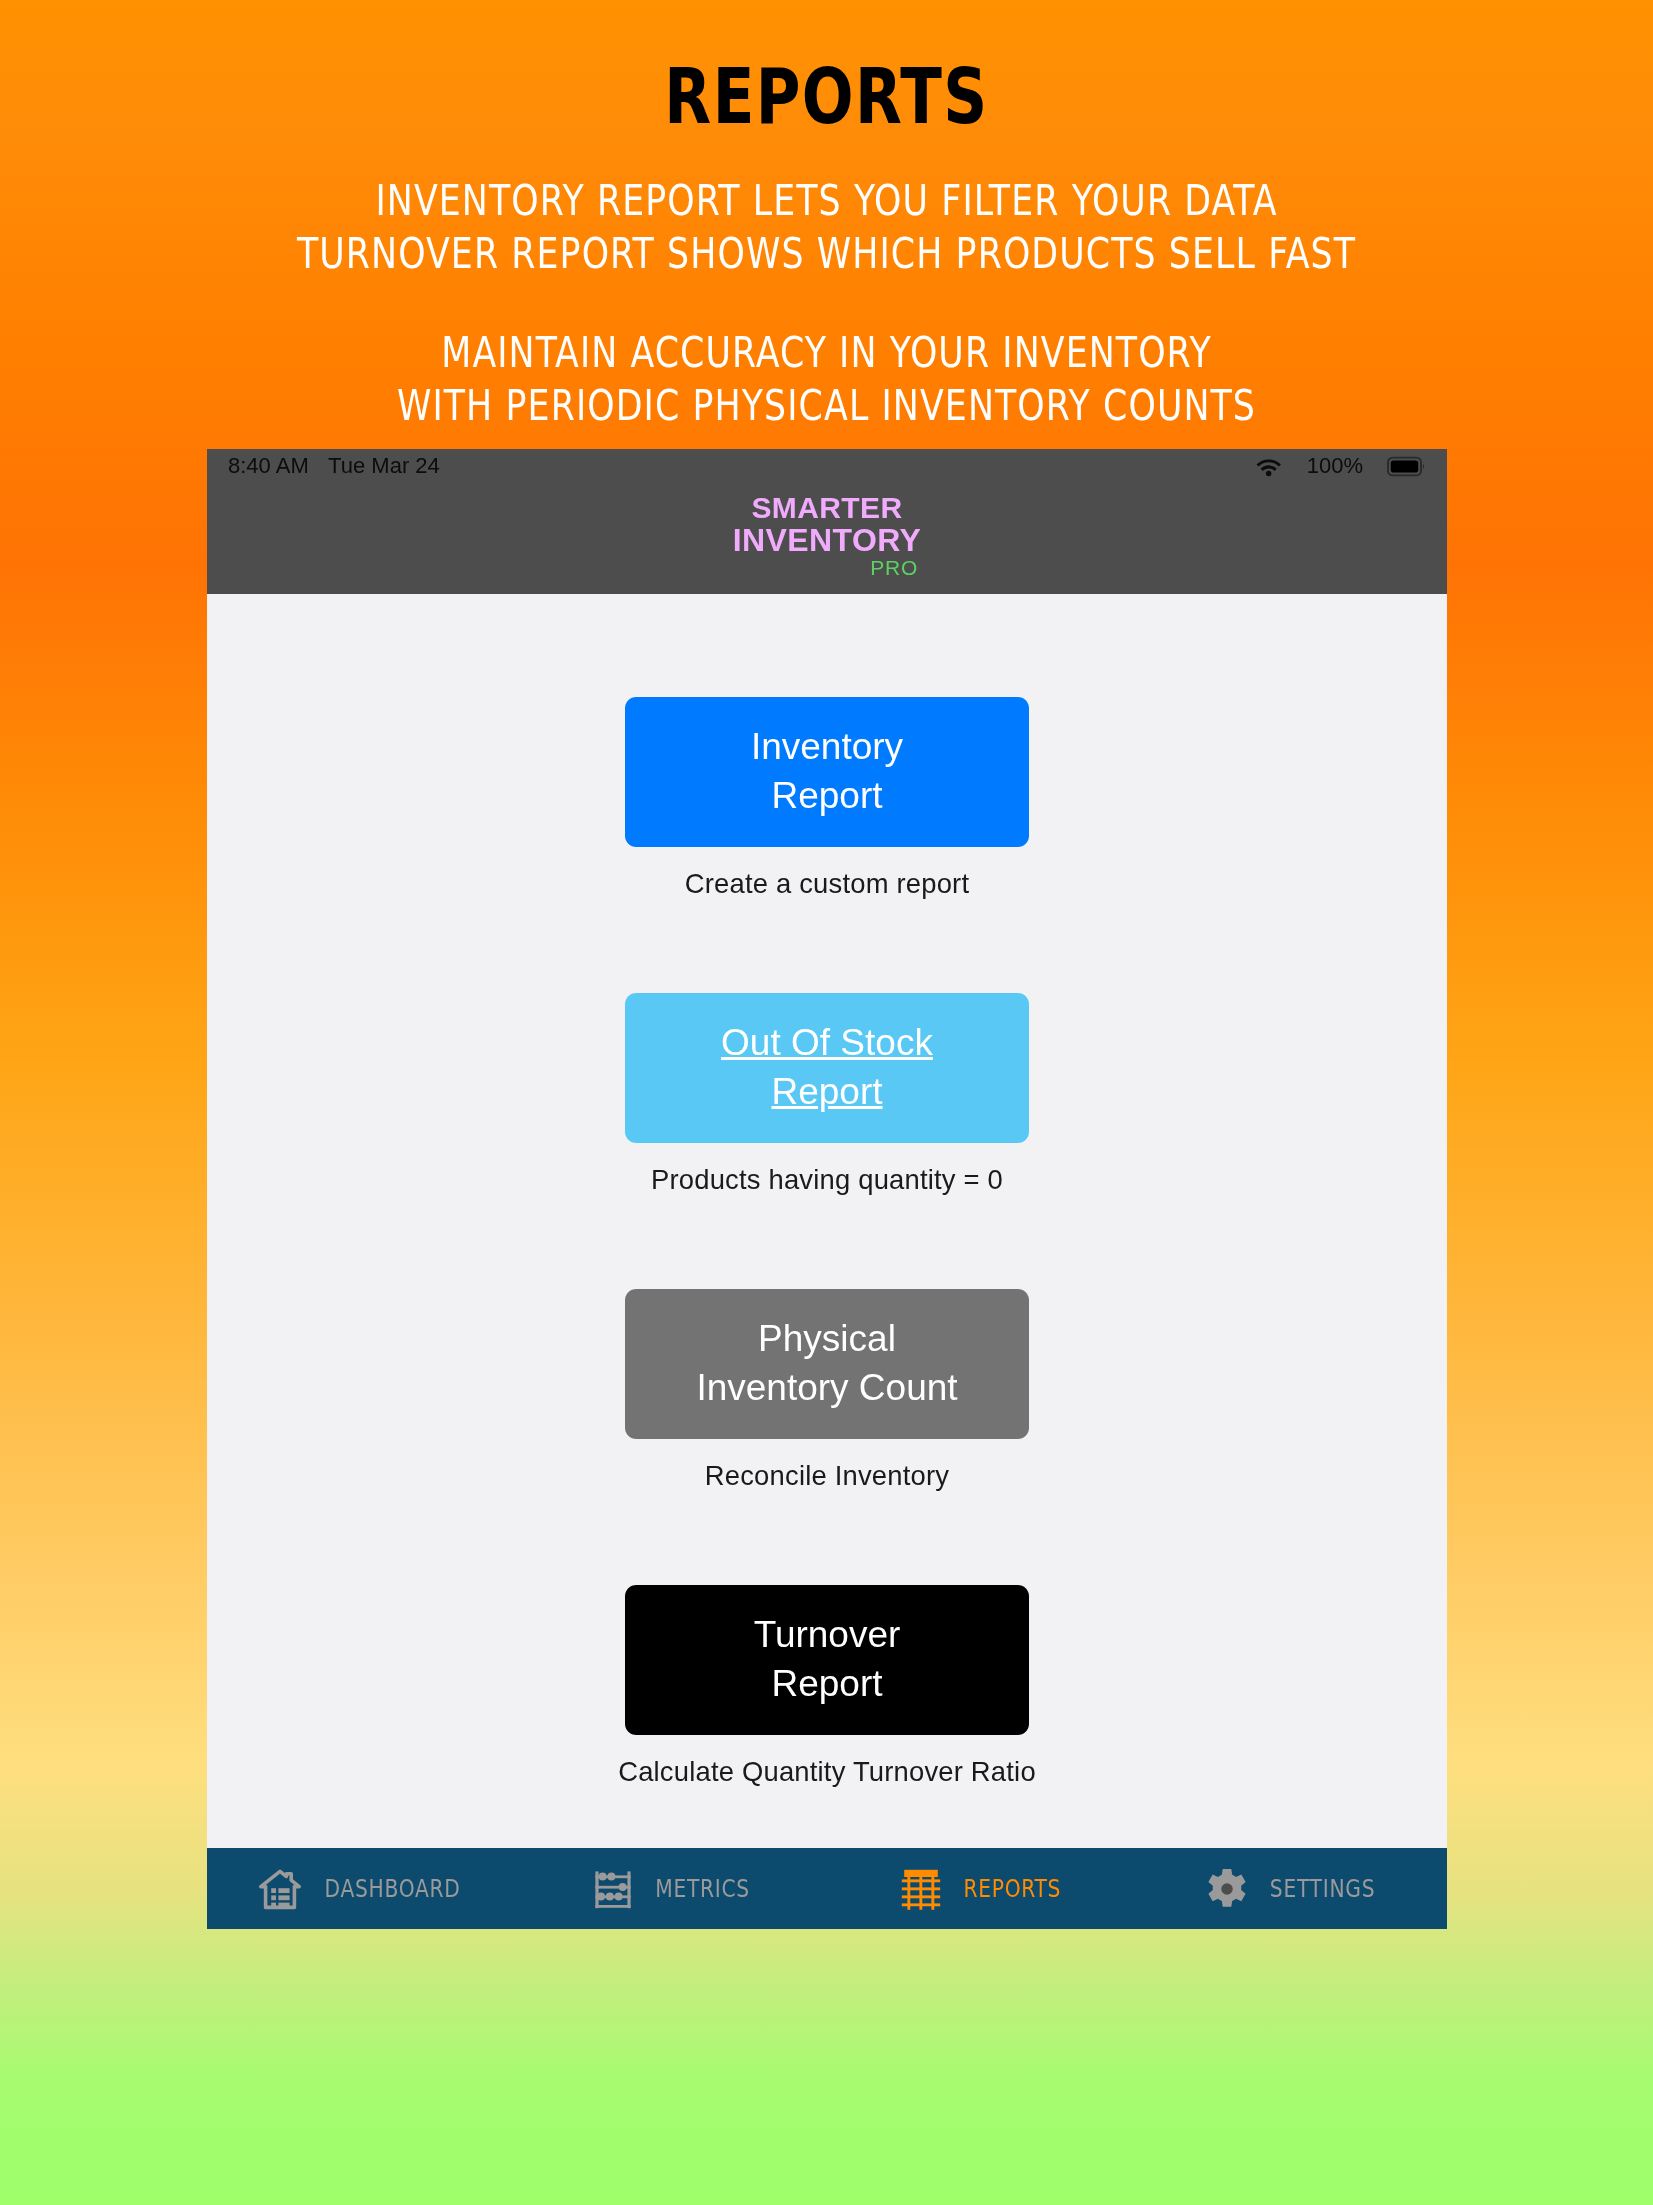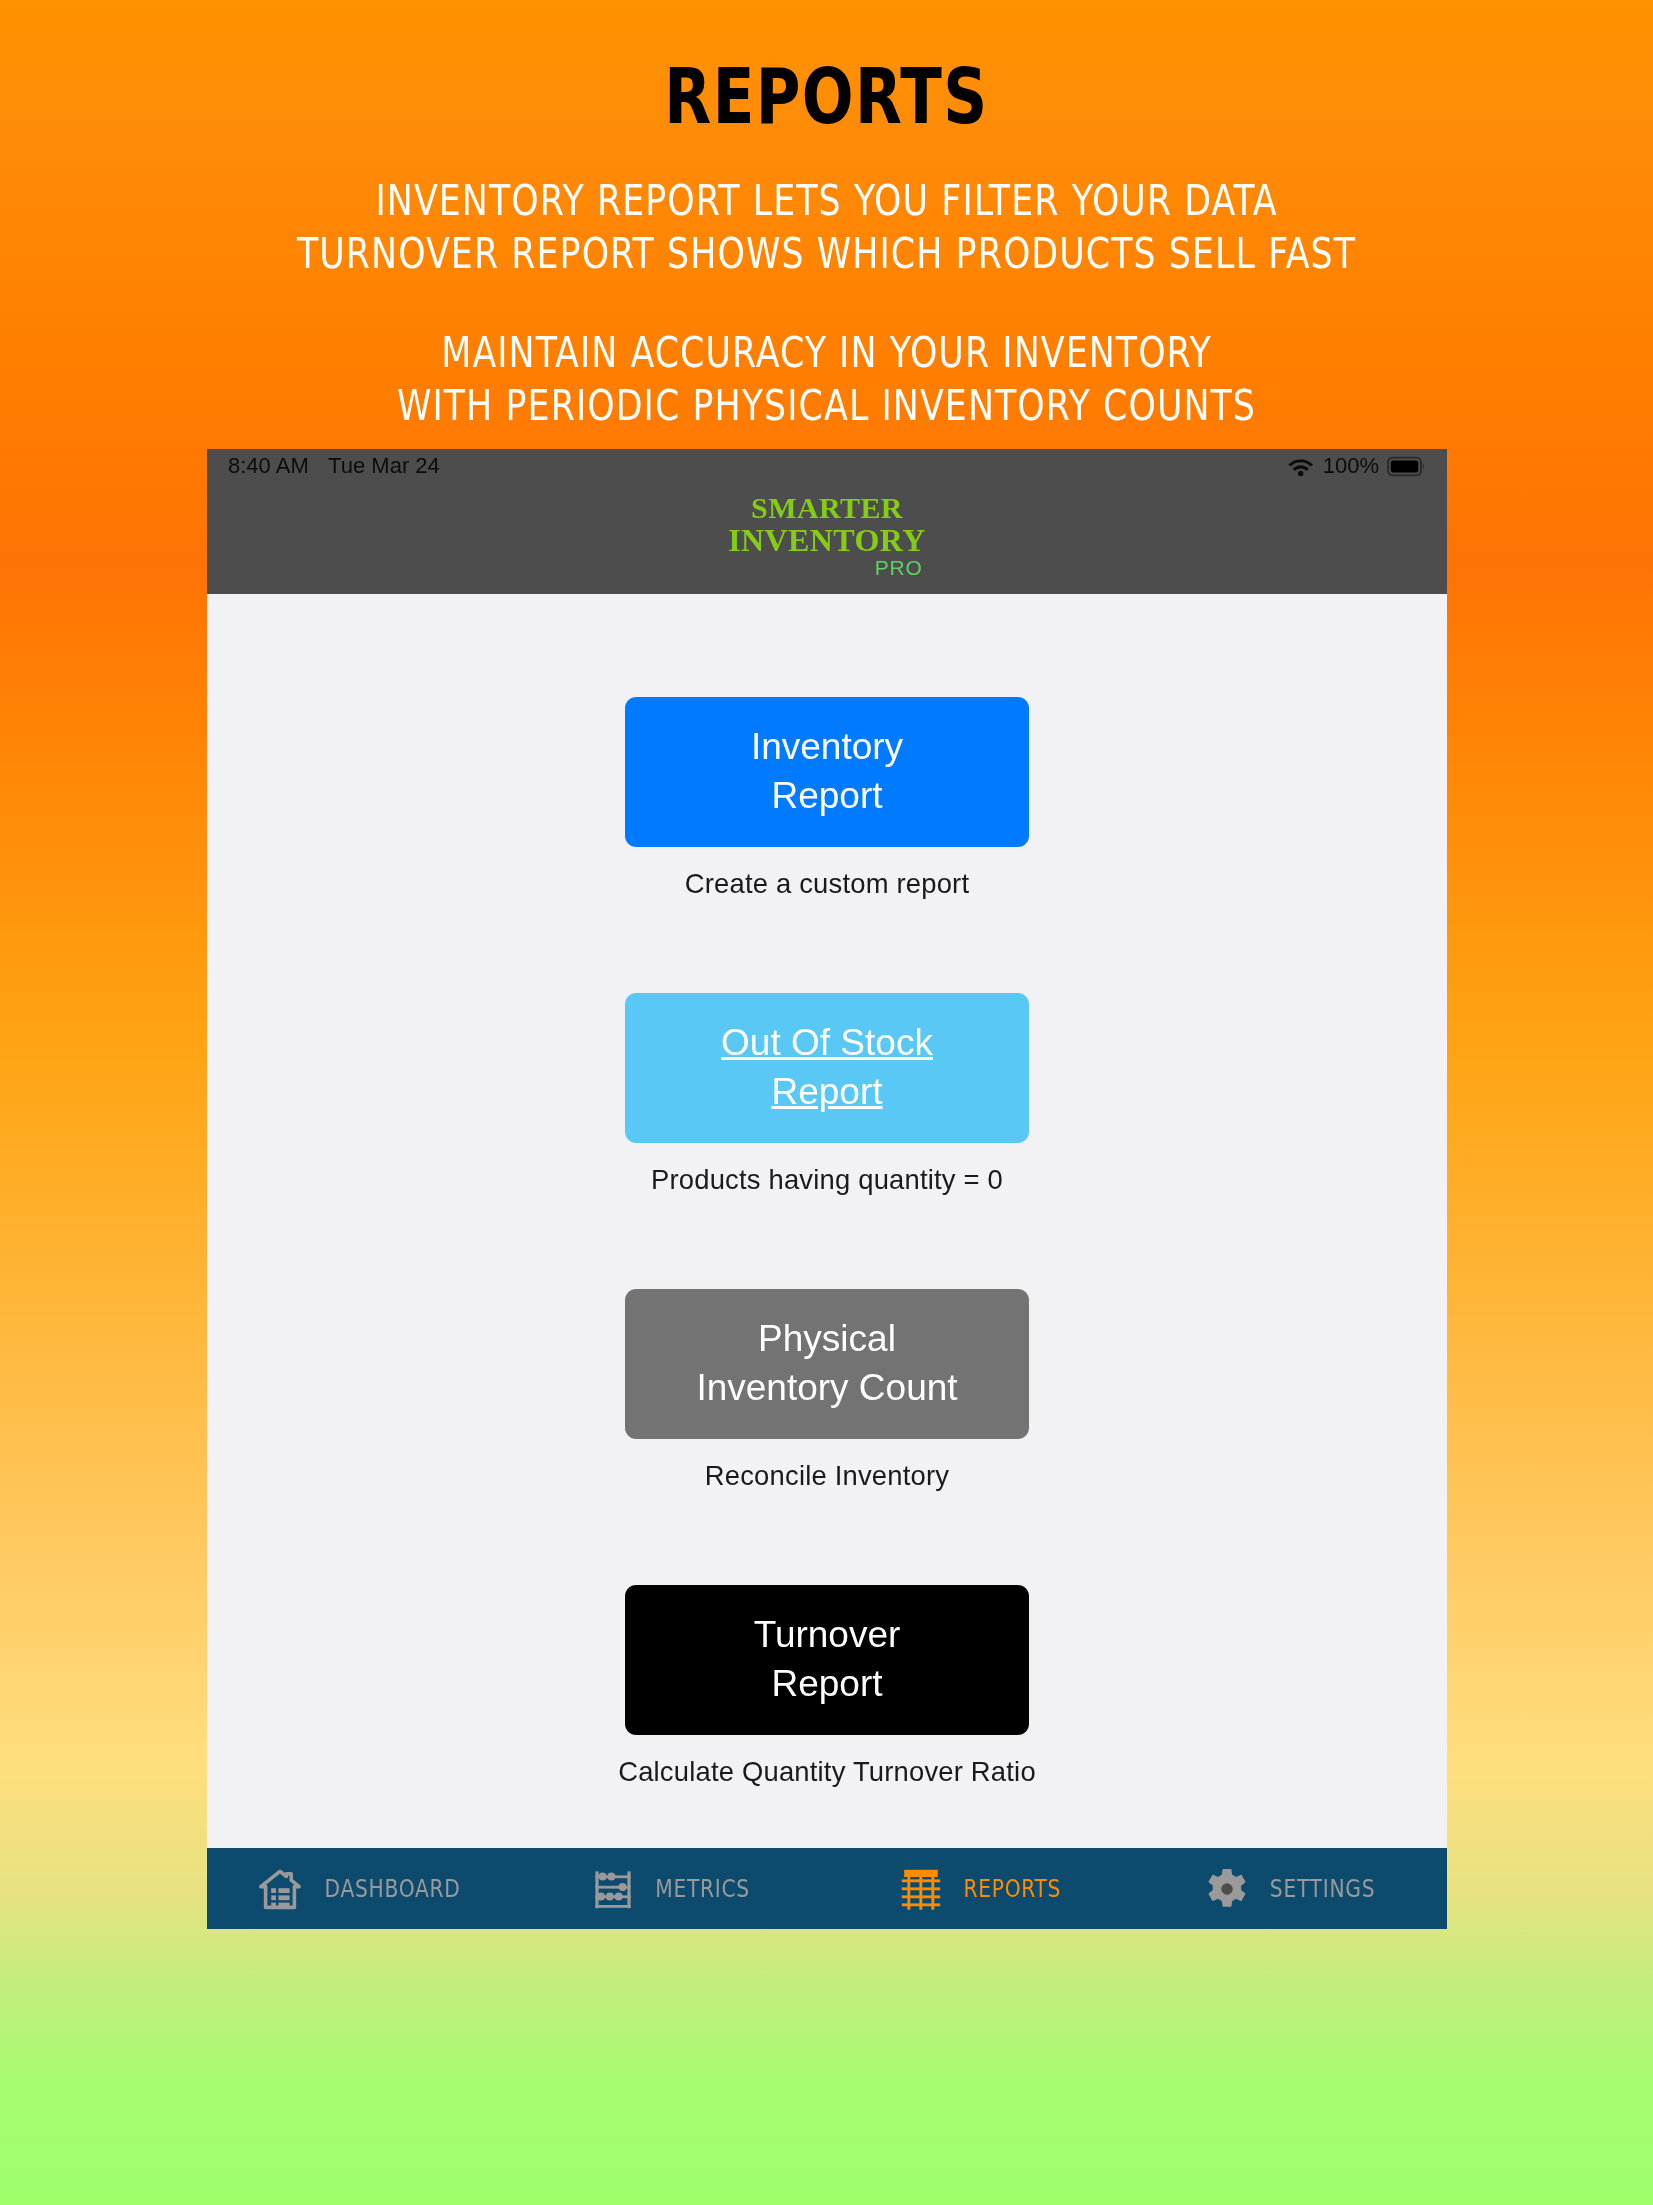--- a/index.html
+++ b/index.html
@@ -79,21 +79,21 @@
   
   .statusbar {
     height: 34px;
     background: #4D4D4D;
     display: flex;
     align-items: center;
     padding: 0 21px;
     flex: 0 0 auto;
   }
   .status-left { display: flex; align-items: center; gap: 19.4px; }
-  .status-right { display: flex; align-items: center; gap: 8px; margin-left: auto; }
+  .status-right { display: flex; align-items: center; gap: 24px; margin-left: auto; }
   .status-text {
     font-size: 22px;
     color: #0C0C0C;
     font-family: "Liberation Sans", sans-serif;
     letter-spacing: 0px;
   }
   .wifi-icon { width: 27.4px; height: 21px; display: block; }
   .battery-icon { width: 39px; height: 21px; display: block; }
 
   
@@ -104,23 +104,23 @@
     align-items: flex-start;
     justify-content: center;
     flex: 0 0 auto;
   }
   .logo {
     text-align: center;
     padding-top: 9.7px;
     line-height: 1.0;
   }
   .logo-l1, .logo-l2 {
-    font-family: Liberation Serif, serif;
+    font-family: Liberation Sans, sans-serif;
     font-weight: 700;
-    color: #84cc16;
+    color: #f0abfc;
     font-size: 30px;
     letter-spacing: 0.4px;
     display: block;
   }
   .logo-l2 { font-size: 32px; margin-top: 1.6px; }
   .logo-pro {
     display: block;
     text-align: right;
     font-family: "Liberation Sans", sans-serif;
     font-size: 21px;

